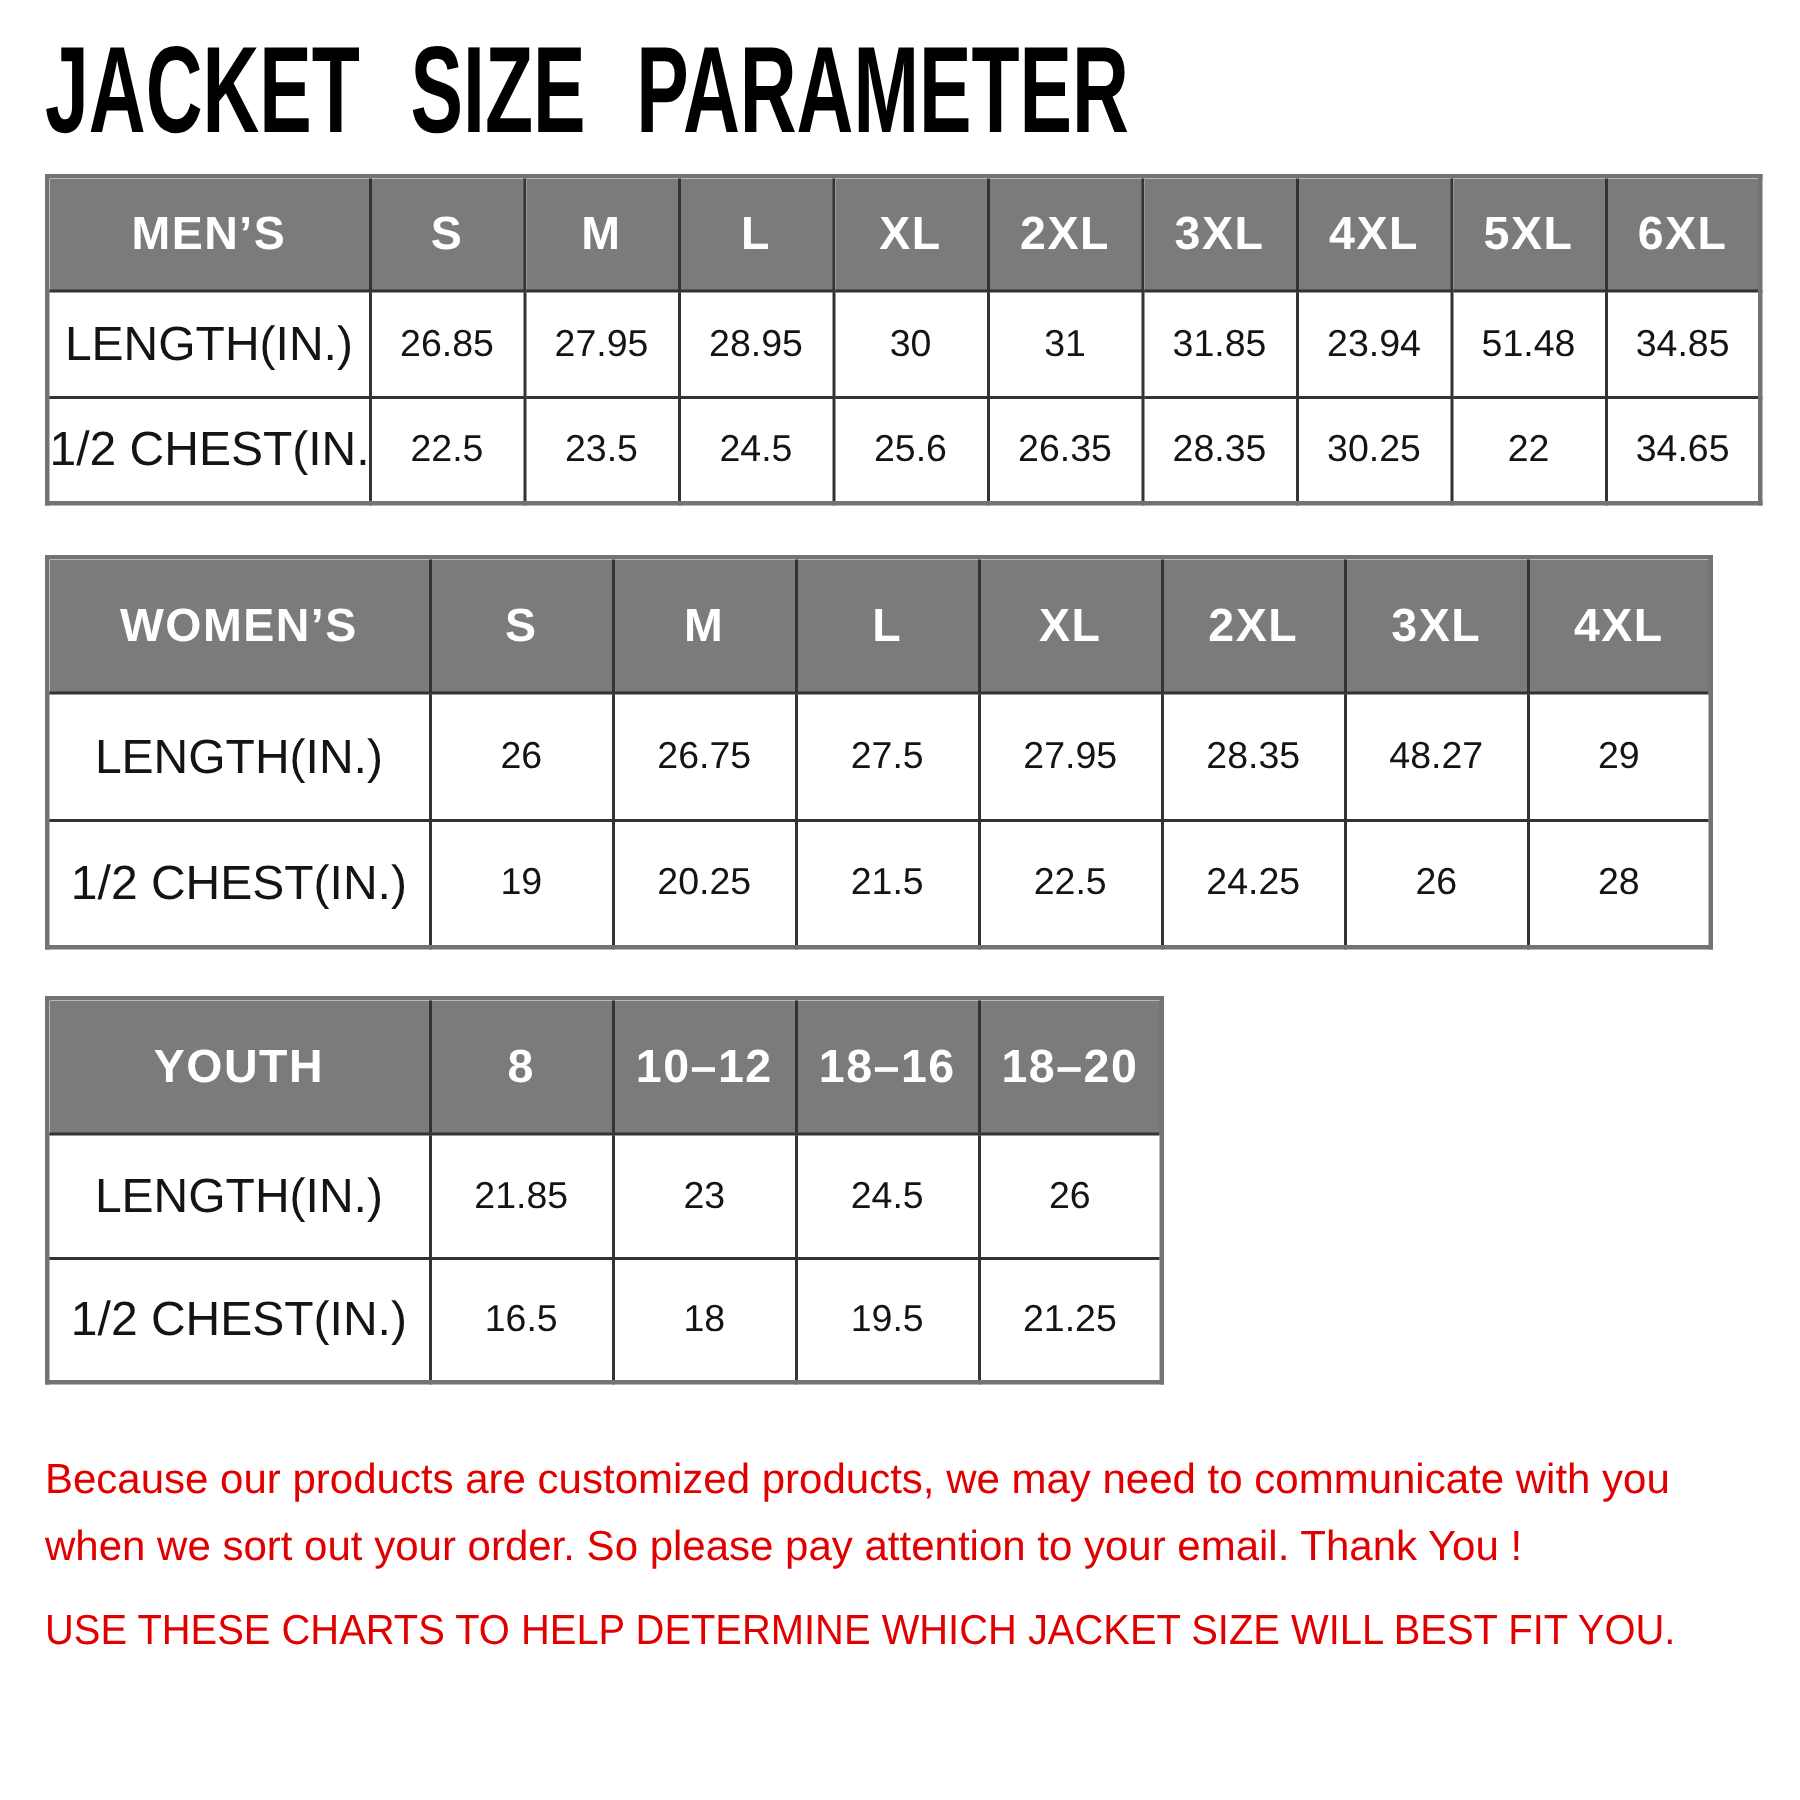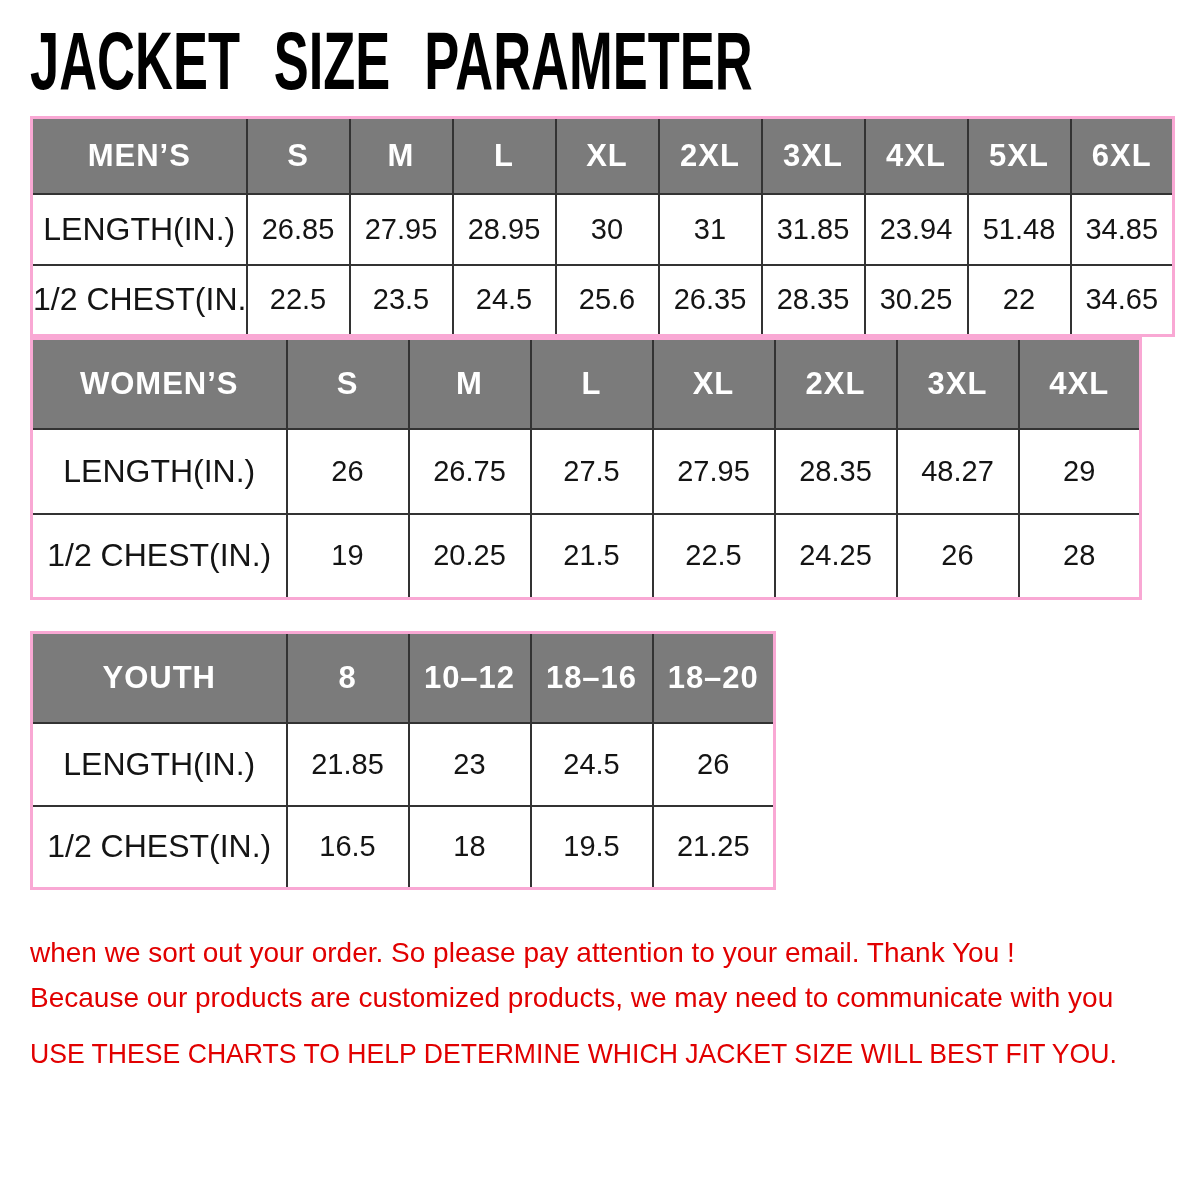--- a/index.html
+++ b/index.html
@@ -26,40 +26,40 @@
 
   .note{
     margin-top:16px;
     color:var(--accent-red);
     font-size:27px;line-height:35px;font-weight:400;
     letter-spacing:0px;
   }
 
   .size-table{
     border-collapse:collapse;table-layout:fixed;
-    border:3px solid #f9a8d4;
+    border:3px solid #737373;
     padding-left:30px;
   }
   .size-table th,.size-table td{
     border:2px solid var(--border-dark);
     text-align:center;vertical-align:middle;
     padding:0;overflow:hidden;white-space:nowrap;
   }
   .size-table th{
     background:var(--header-gray);color:#ffffff;
     font-size:31px;font-weight:700;letter-spacing:1px;
   }
-  .size-table td{font-size:29px;color:var(--text-black);}
+  .size-table td{font-size:25px;color:var(--text-black);}
   td.row-label{font-size:32px;letter-spacing:0px;}
 
   .mens{margin-top:20px;width:1142px;}
   .mens th{height:76px;}
   .mens td{height:71px;}
 
-  .womens{width:1109px;}
+  .womens{margin-top:33px;width:1109px;}
   .womens th{height:90px;}
   .womens td{height:85px;}
 
   .youth{margin-top:31px;width:743px;}
   .youth th{height:90px;}
   .youth td{height:83px;}
 
   .footer-paragraph{
     margin-top:40px;
     color:var(--accent-red);
@@ -207,19 +207,19 @@
         <td class="row-label">1/2 CHEST(IN.)</td>
         <td>16.5</td>
         <td>18</td>
         <td>19.5</td>
         <td>21.25</td>
       </tr>
     </tbody>
   </table>
 
   <div class="footer-paragraph">
+    <div>Because our products are customized products, we may need to communicate with you</div>
     <div>when we sort out your order. So please pay attention to your email. Thank You !</div>
-    <div>Because our products are customized products, we may need to communicate with you</div>
   </div>
 
   <div class="footer-advice">USE THESE CHARTS TO HELP DETERMINE WHICH JACKET SIZE WILL BEST FIT YOU.</div>
 
 </div>
 
 </body></html>

